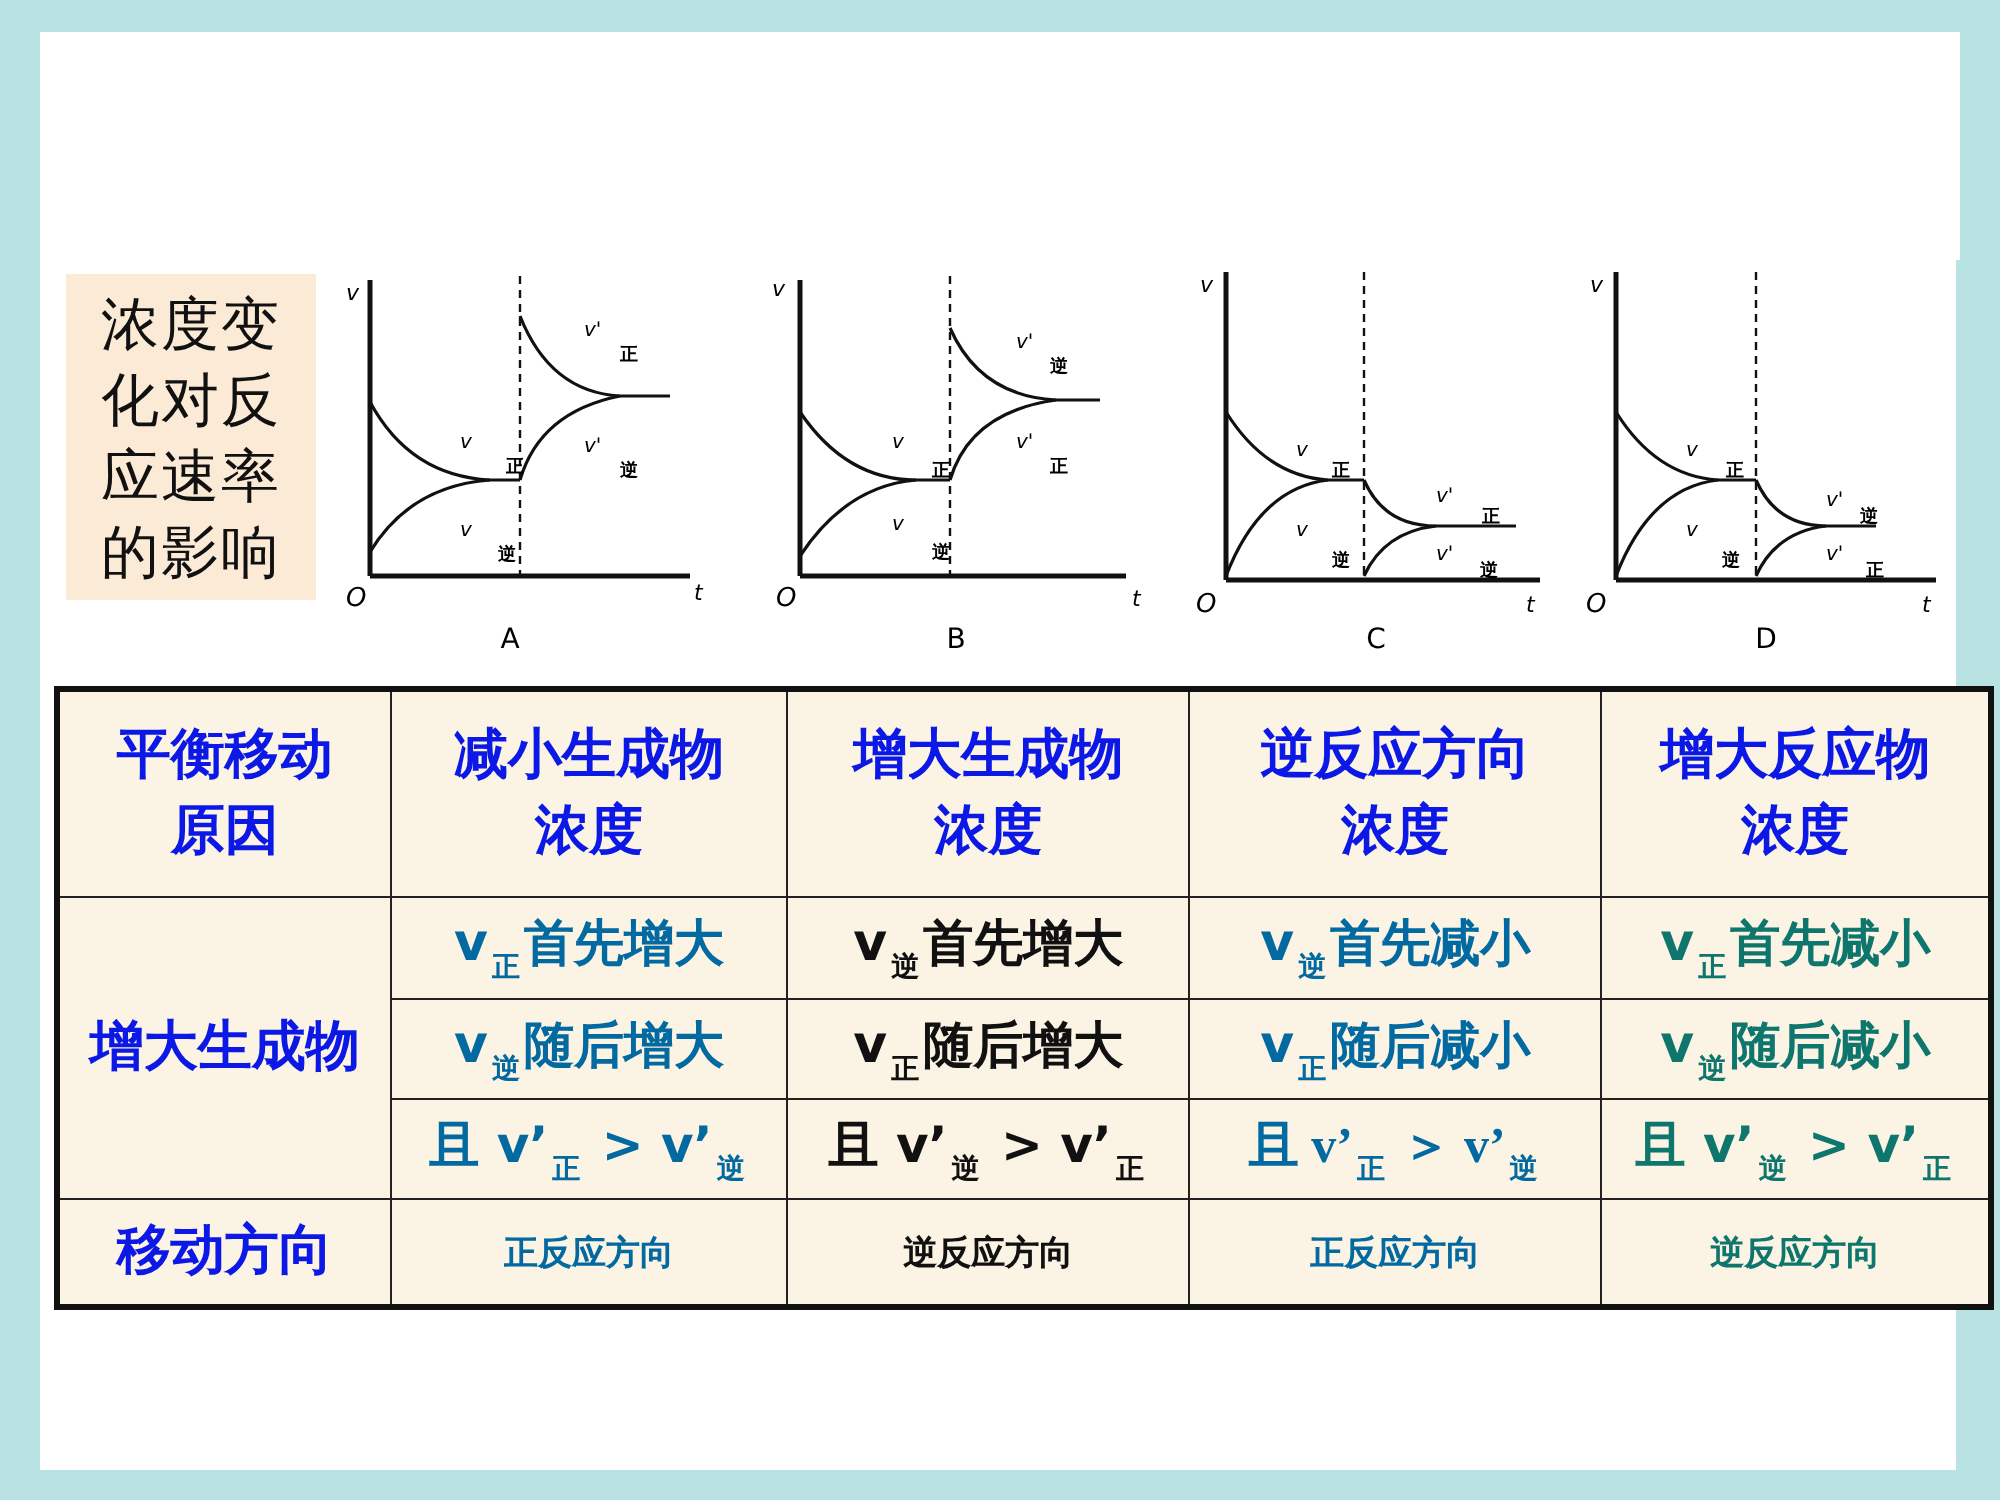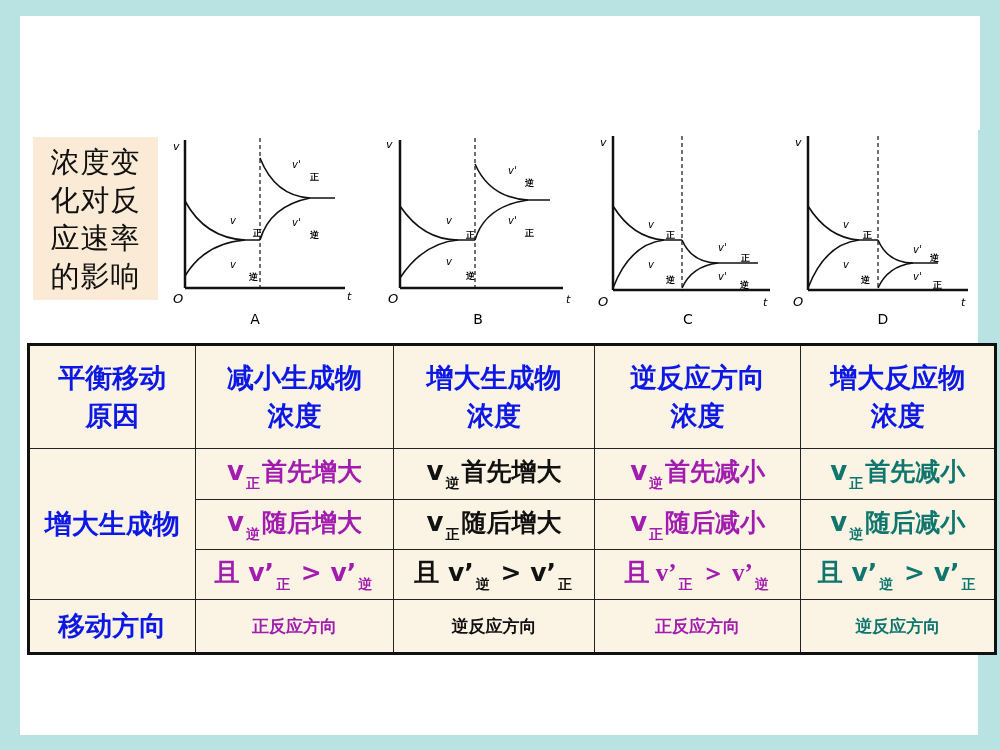--- a/index.html
+++ b/index.html
@@ -11,21 +11,21 @@
                display:flex; align-items:center; justify-content:center; }
   .label-box span { font-size:29px; line-height:38px; color:#111; width:100px; text-align:center;
                     font-family:"DejaVu Serif", serif; letter-spacing:1px; }
   .chart { position:absolute; top:128px; width:200px; height:205px; }
   .chart svg { width:100%; height:100%; }
   table.grid { position:absolute; left:15px; top:343px; width:970px; height:309px; border-collapse:collapse;
                background:#FBF3E3; border:3px solid #111;margin-left:12px; }
   table.grid td { border:1.5px solid #222; padding:0; text-align:center; vertical-align:middle;
                   font-weight:bold; }
   .hdr { color:#0B18E6; font-size:27px; line-height:38px; }
-  .red { color:#a21caf; }
+  .red { color:#0369a1; }
   .blk { color:#111; }
   .tea { color:#0f766e; }
   .line { font-size:25px; white-space:nowrap; }
   .v { font-size:26px; }
   .sub { font-size:14px; vertical-align:-8px; margin:0 2px; }
   .cmp { font-size:25px; white-space:nowrap; overflow:hidden; }
   .thin { font-weight:normal; font-family:Liberation Serif, serif; }
   .dir { font-size:17px; }
 </style>
 </head>

